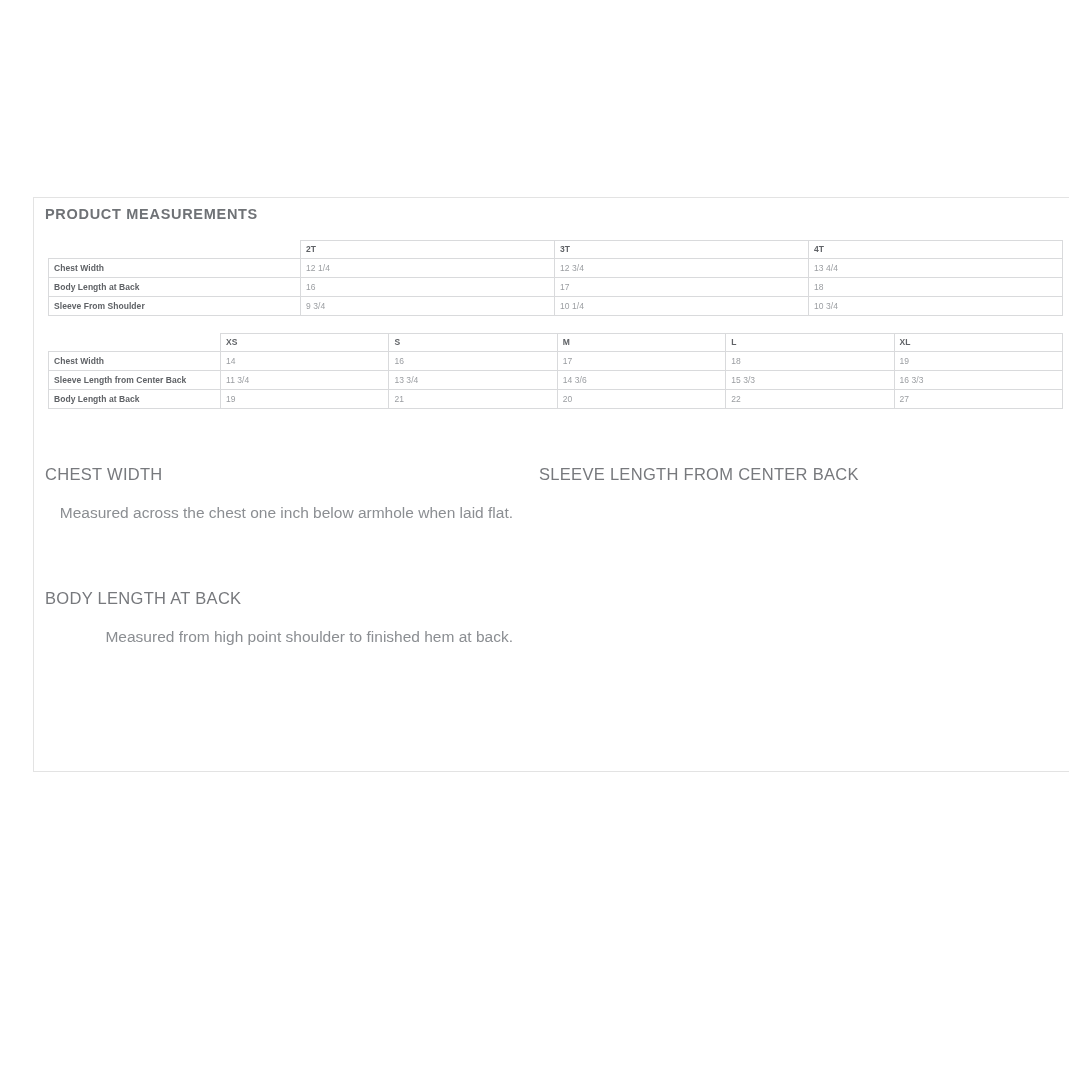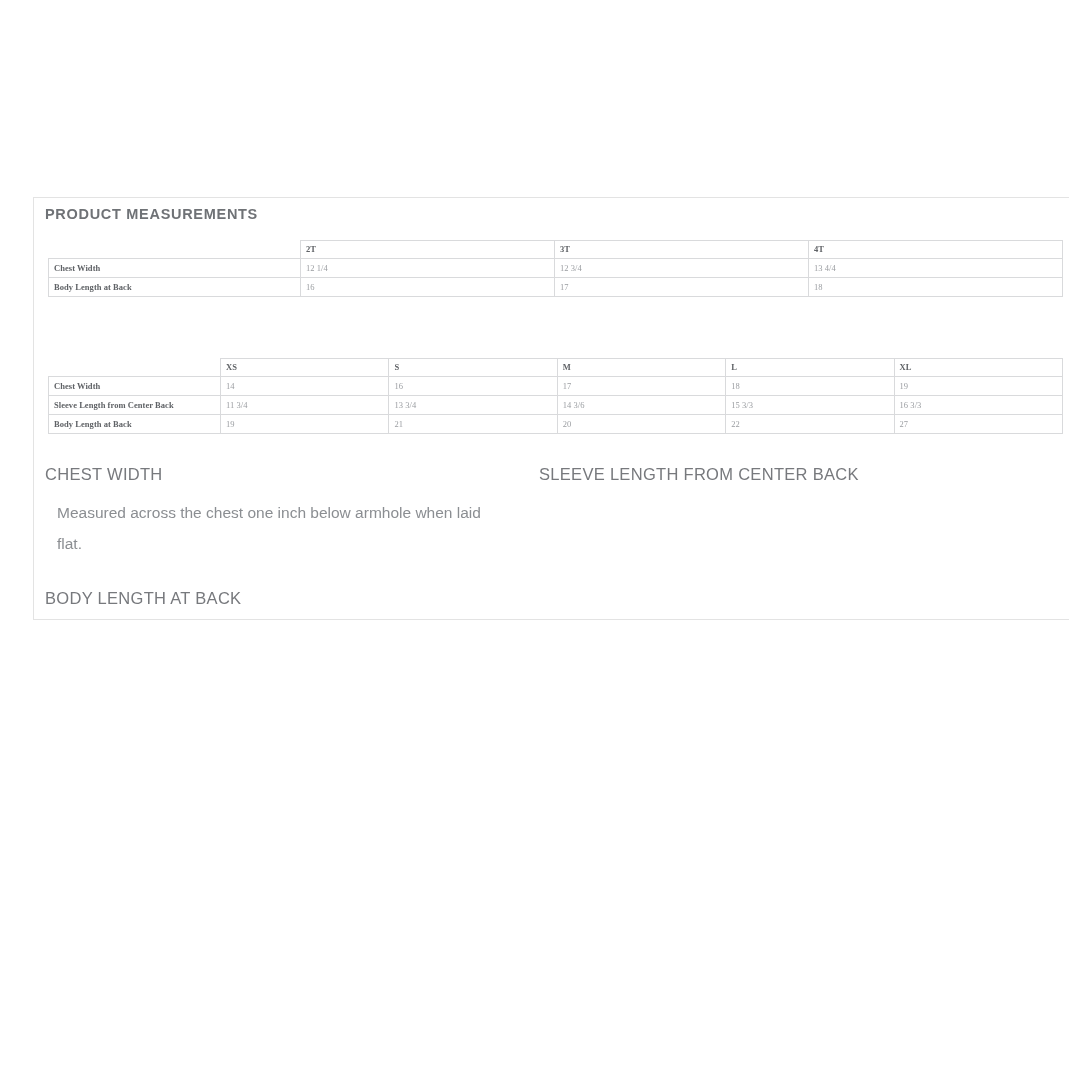--- a/index.html
+++ b/index.html
@@ -18,21 +18,21 @@
     background: #ffffff;
     overflow: hidden;
   }
 
   
   .panel {
     position: absolute;
     left: 33px;
     top: 197px;
     width: 1036px;
-    height: 423px;
+    height: 575px;
     background: #ffffff;
     border: 1px solid #e3e3e3;
     border-right: none;
     box-sizing: border-box;
   }
 
   .panel-title {
     position: absolute;
     left: 11px;
     top: 8px;
@@ -41,21 +41,21 @@
     letter-spacing: 0.7px;
     color: #6f7276;
     font-family: "Liberation Sans", sans-serif;
   }
 
   
   .meas-table {
     position: absolute;
     border-collapse: collapse;
     table-layout: fixed;
-    font-family: Liberation Serif, serif;
+    font-family: Liberation Sans, sans-serif;
   }
 
   .meas-table td,
   .meas-table th {
     border: 1px solid #d9dadc;
     padding: 3px 5px 4px 5px;
     vertical-align: middle;
     box-sizing: border-box;
     white-space: nowrap;
     overflow: hidden;
@@ -95,21 +95,21 @@
     left: 14px;
     top: 42px;
     width: 1014px;
   }
   #table-toddler col.c0 { width: 252px; }
   #table-toddler col.cx { width: 254px; }
 
   
   #table-adult {
     left: 14px;
-    top: 160px;
+    top: 135px;
     width: 1014px;
   }
   #table-adult col.c0 { width: 172px; }
   #table-adult col.cx { width: 168.4px; }
 
   
   .defs {
     position: absolute;
     left: 11px;
     top: 265px;
@@ -127,22 +127,23 @@
     line-height: 22px;
     margin: 0 0 12px 0;
     font-weight: normal;
     font-family: "Liberation Sans", sans-serif;
   }
 
   .def-body {
     font-size: 15.5px;
     color: #8b8e92;
     line-height: 31px;
-    margin: 12px;
-    font-family: "Liberation Sans", sans-serif;
+    margin: 2px;
+    font-family: "Liberation Sans", sans-serif;
+    text-align: right;
   }
 
   #def-chest  { left: 0px;   top: 0px;   width: 470px; }
   #def-sleeve { left: 494px; top: 0px;   width: 470px; }
   #def-body   { left: 0px;   top: 124px; width: 470px; }
 </style>
 </head>
 <body>
 
 <div id="page">
@@ -172,20 +173,26 @@
           <td class="value">12 1/4</td>
           <td class="value">12 3/4</td>
           <td class="value">13 4/4</td>
         </tr>
         <tr>
           <td class="rowlabel">Body Length at Back</td>
           <td class="value">16</td>
           <td class="value">17</td>
           <td class="value">18</td>
         </tr>
+        <tr>
+          <td class="rowlabel">Sleeve From Shoulder</td>
+          <td class="value">9 3/4</td>
+          <td class="value">10 1/4</td>
+          <td class="value">10 3/4</td>
+        </tr>
       </tbody>
     </table>
 
     <table class="meas-table" id="table-adult">
       <colgroup>
         <col class="c0">
         <col class="cx">
         <col class="cx">
         <col class="cx">
         <col class="cx">
@@ -235,18 +242,19 @@
         <p class="def-title">CHEST WIDTH</p>
         <p class="def-body">Measured across the chest one inch below armhole when laid flat.</p>
       </div>
 
       <div class="def-block" id="def-sleeve">
         <p class="def-title">SLEEVE LENGTH FROM CENTER BACK</p>
       </div>
 
       <div class="def-block" id="def-body">
         <p class="def-title">BODY LENGTH AT BACK</p>
+        <p class="def-body">Measured from high point shoulder to finished hem at back.</p>
       </div>
 
     </div>
 
   </div>
 </div>
 
 </body></html>

